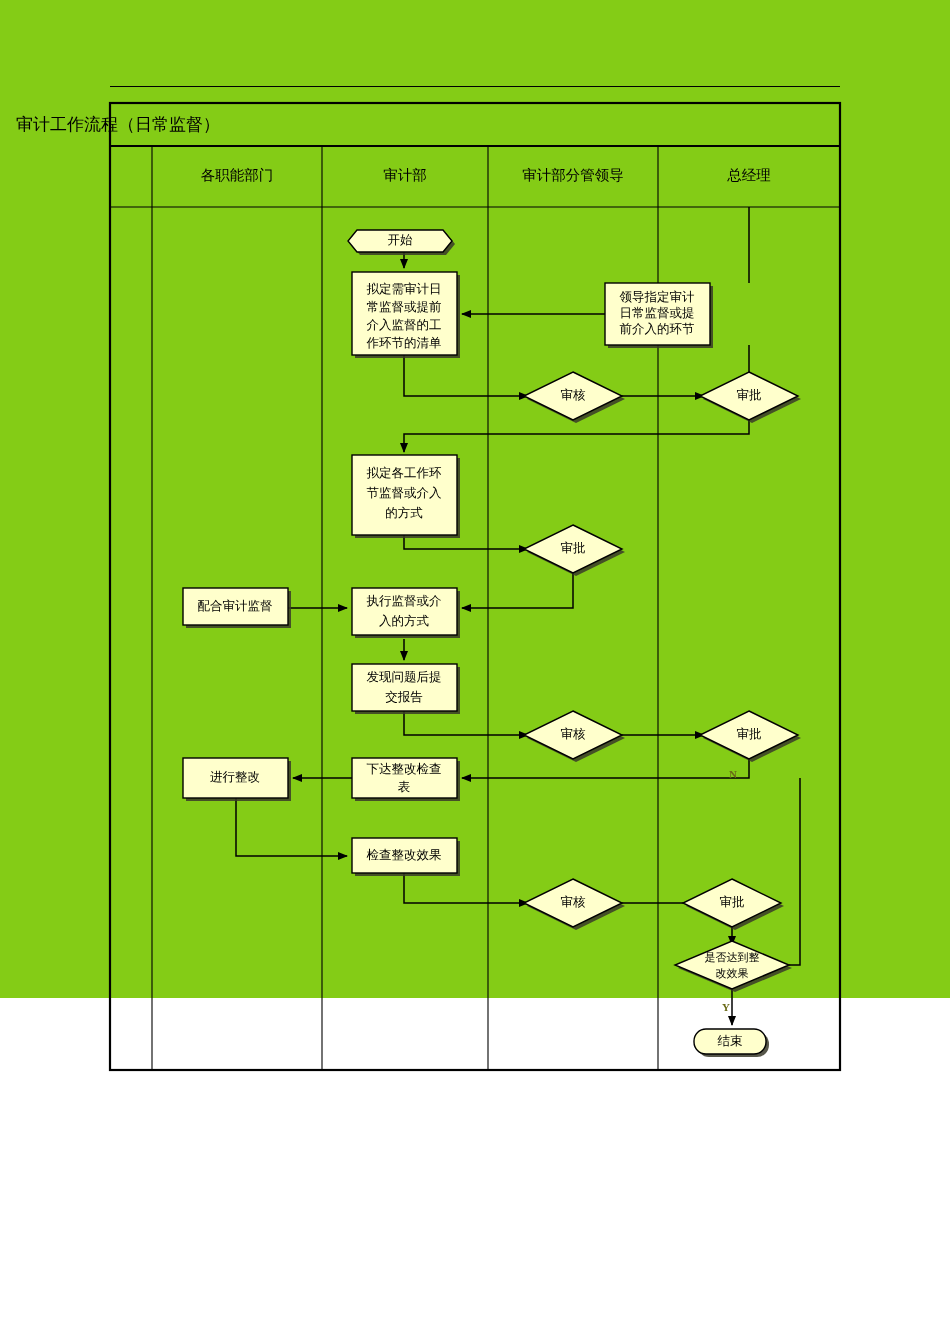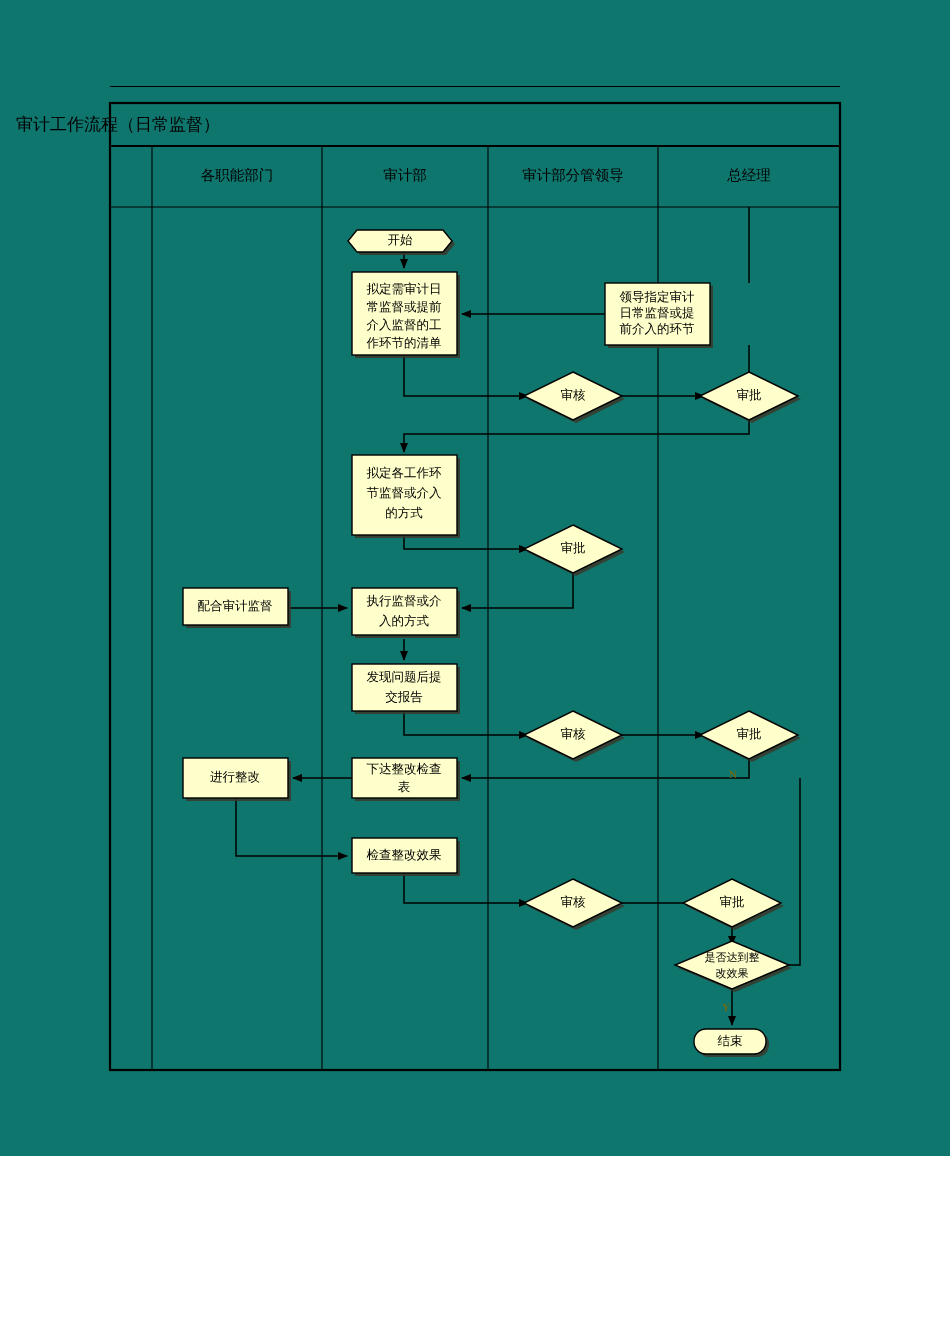--- a/index.html
+++ b/index.html
@@ -11,22 +11,22 @@
     width: 950px;
     height: 1344px;
     font-family: "Liberation Serif", "DejaVu Serif", serif;
     position: relative;
     overflow: hidden;
   }
   #page {
     position: absolute;
     left: 0; top: 0;
     width: 950px;
-    height: 1156px;
-    background: #0f766e;
+    height: 998px;
+    background: #84cc16;
   }
   #top-rule {
     position: absolute;
     left: 110px;
     top: 86px;
     width: 730px;
     height: 0;
     border-top: 1px solid #000;
   }
   svg#diagram {

